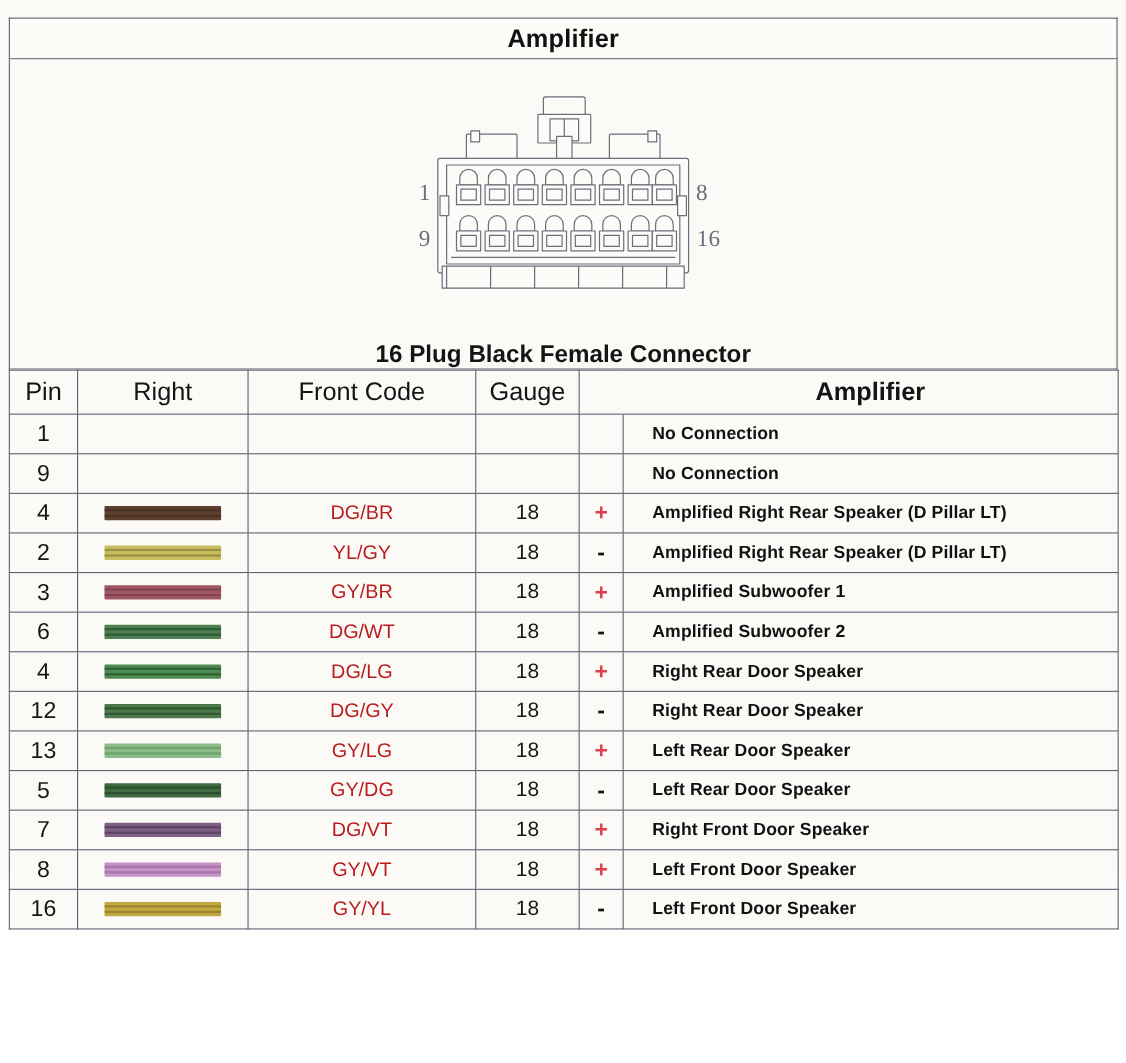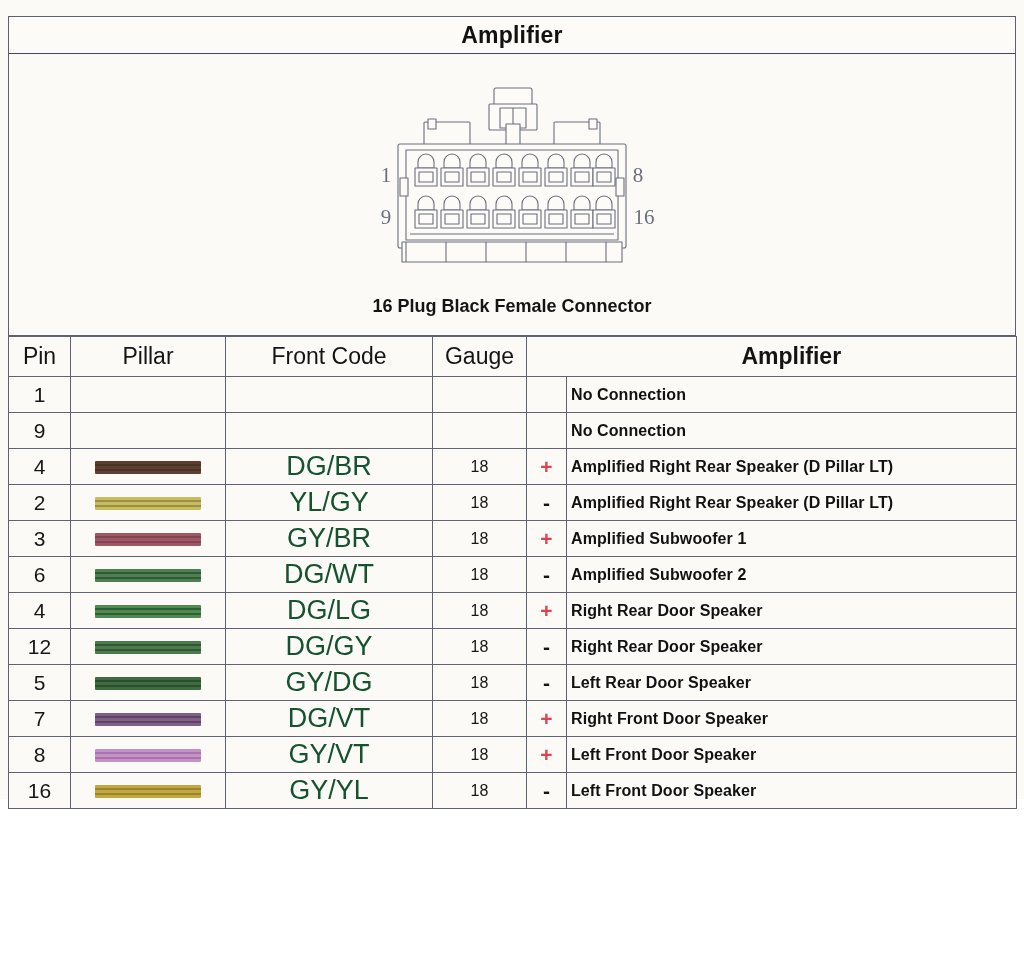--- a/index.html
+++ b/index.html
@@ -64,23 +64,23 @@
     left: 50%;
     top: 32px;
     transform: translateX(-50%);
     width: 300px;
     height: 180px;
   }
   .connector-caption {
     position: absolute;
     left: 0;
     right: 0;
-    bottom: 18px;
-    text-align: center;
-    font-size: 18px;
+    bottom: 0;
+    text-align: center;
+    font-size: 22px;
     font-weight: bold;
     color: #141414;
   }
 
   
   .pin-table {
     position: absolute;
     left: 8px;
     top: 336px;
     width: 1008px;
@@ -121,44 +121,44 @@
     border-left: none;
   }
 
   td.cell-pin {
     text-align: center;
     font-size: 21px;
     color: #161616;
   }
   td.cell-code {
     text-align: center;
-    font-size: 27px;
-    color: #14532d;
+    font-size: 18px;
+    color: #b91c1c;
   }
   td.cell-gauge {
     text-align: center;
-    font-size: 16px;
+    font-size: 19px;
     color: #161616;
   }
   td.cell-pol {
     text-align: center;
     font-size: 21px;
     font-weight: bold;
     line-height: 1;
     vertical-align: middle;
   }
   td.cell-pol.pol-plus  { color: #e0414f; }
   td.cell-pol.pol-minus { color: #141414; }
 
   td.cell-function {
     text-align: left;
     font-size: 16px;
     font-weight: bold;
     color: #111111;
-    padding-left: 4px;
+    padding-left: 26px;
     letter-spacing: 0.1px;
   }
 
   td.cell-color {
     text-align: center;
     vertical-align: middle;
   }
 
   
   .swatch {
@@ -321,21 +321,21 @@
       <col class="c-pin">
         <col class="c-color">
         <col class="c-code">
       <col class="c-gauge">
         <col class="c-pol">
         <col class="c-func">
     </colgroup>
     <thead>
       <tr>
         <th class="th-pin">Pin</th>
-        <th class="th-color">Pillar</th>
+        <th class="th-color">Right</th>
         <th class="th-code">Front Code</th>
         <th class="th-gauge">Gauge</th>
         <th class="th-pol"></th>
         <th class="th-function">Amplifier</th>
       </tr>
     </thead>
     <tbody id="pin-table-body">
         <tr>
           <td class="cell-pin">1</td>
           <td class="cell-color"></td>
@@ -394,20 +394,28 @@
         </tr>
         <tr>
           <td class="cell-pin">12</td>
           <td class="cell-color"><span class="swatch" style="background: rgb(75, 122, 75);"><span class="stripe s1" style="background: rgb(51, 86, 53);"></span><span class="stripe s2" style="background: rgb(51, 86, 53);"></span></span></td>
           <td class="cell-code">DG/GY</td>
           <td class="cell-gauge">18</td>
           <td class="cell-pol pol-minus">-</td>
           <td class="cell-function">Right Rear Door Speaker</td>
         </tr>
         <tr>
+          <td class="cell-pin">13</td>
+          <td class="cell-color"><span class="swatch" style="background: rgb(140, 187, 138);"><span class="stripe s1" style="background: rgb(110, 163, 109);"></span><span class="stripe s2" style="background: rgb(110, 163, 109);"></span></span></td>
+          <td class="cell-code">GY/LG</td>
+          <td class="cell-gauge">18</td>
+          <td class="cell-pol pol-plus">+</td>
+          <td class="cell-function">Left Rear Door Speaker</td>
+        </tr>
+        <tr>
           <td class="cell-pin">5</td>
           <td class="cell-color"><span class="swatch" style="background: rgb(63, 107, 65);"><span class="stripe s1" style="background: rgb(44, 78, 47);"></span><span class="stripe s2" style="background: rgb(44, 78, 47);"></span></span></td>
           <td class="cell-code">GY/DG</td>
           <td class="cell-gauge">18</td>
           <td class="cell-pol pol-minus">-</td>
           <td class="cell-function">Left Rear Door Speaker</td>
         </tr>
         <tr>
           <td class="cell-pin">7</td>
           <td class="cell-color"><span class="swatch" style="background: rgb(126, 95, 134);"><span class="stripe s1" style="background: rgb(93, 68, 100);"></span><span class="stripe s2" style="background: rgb(93, 68, 100);"></span></span></td>

